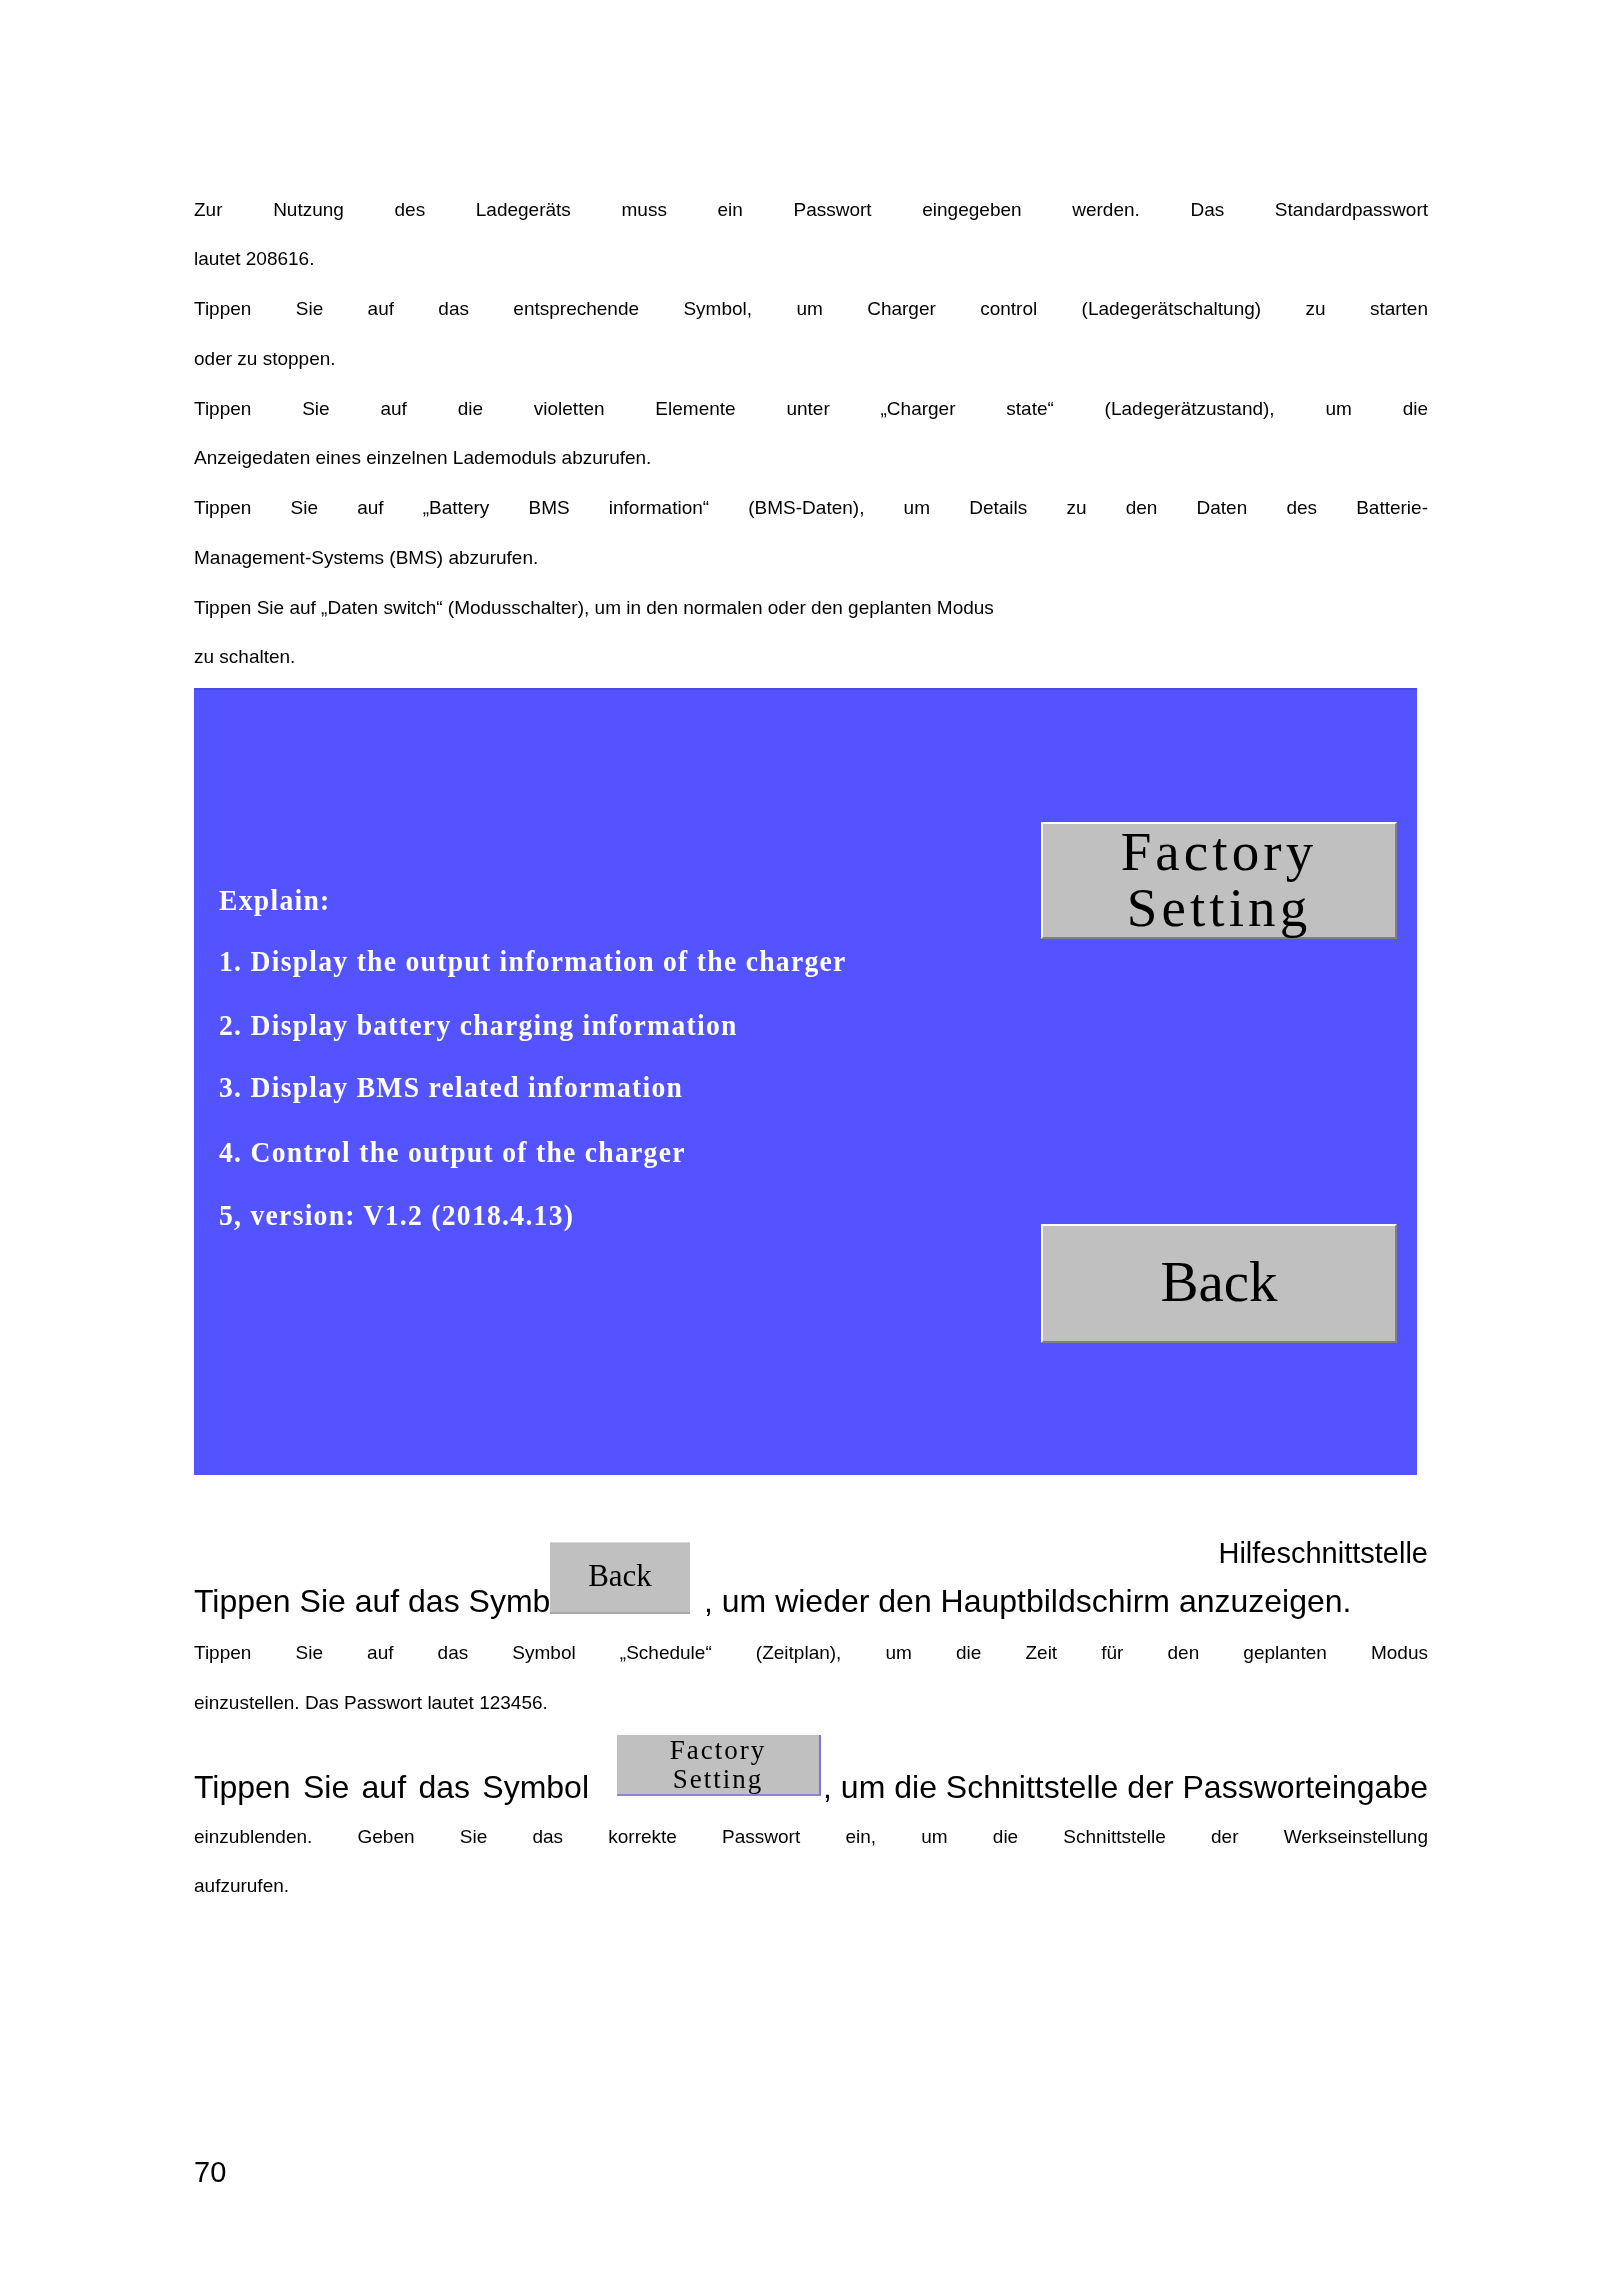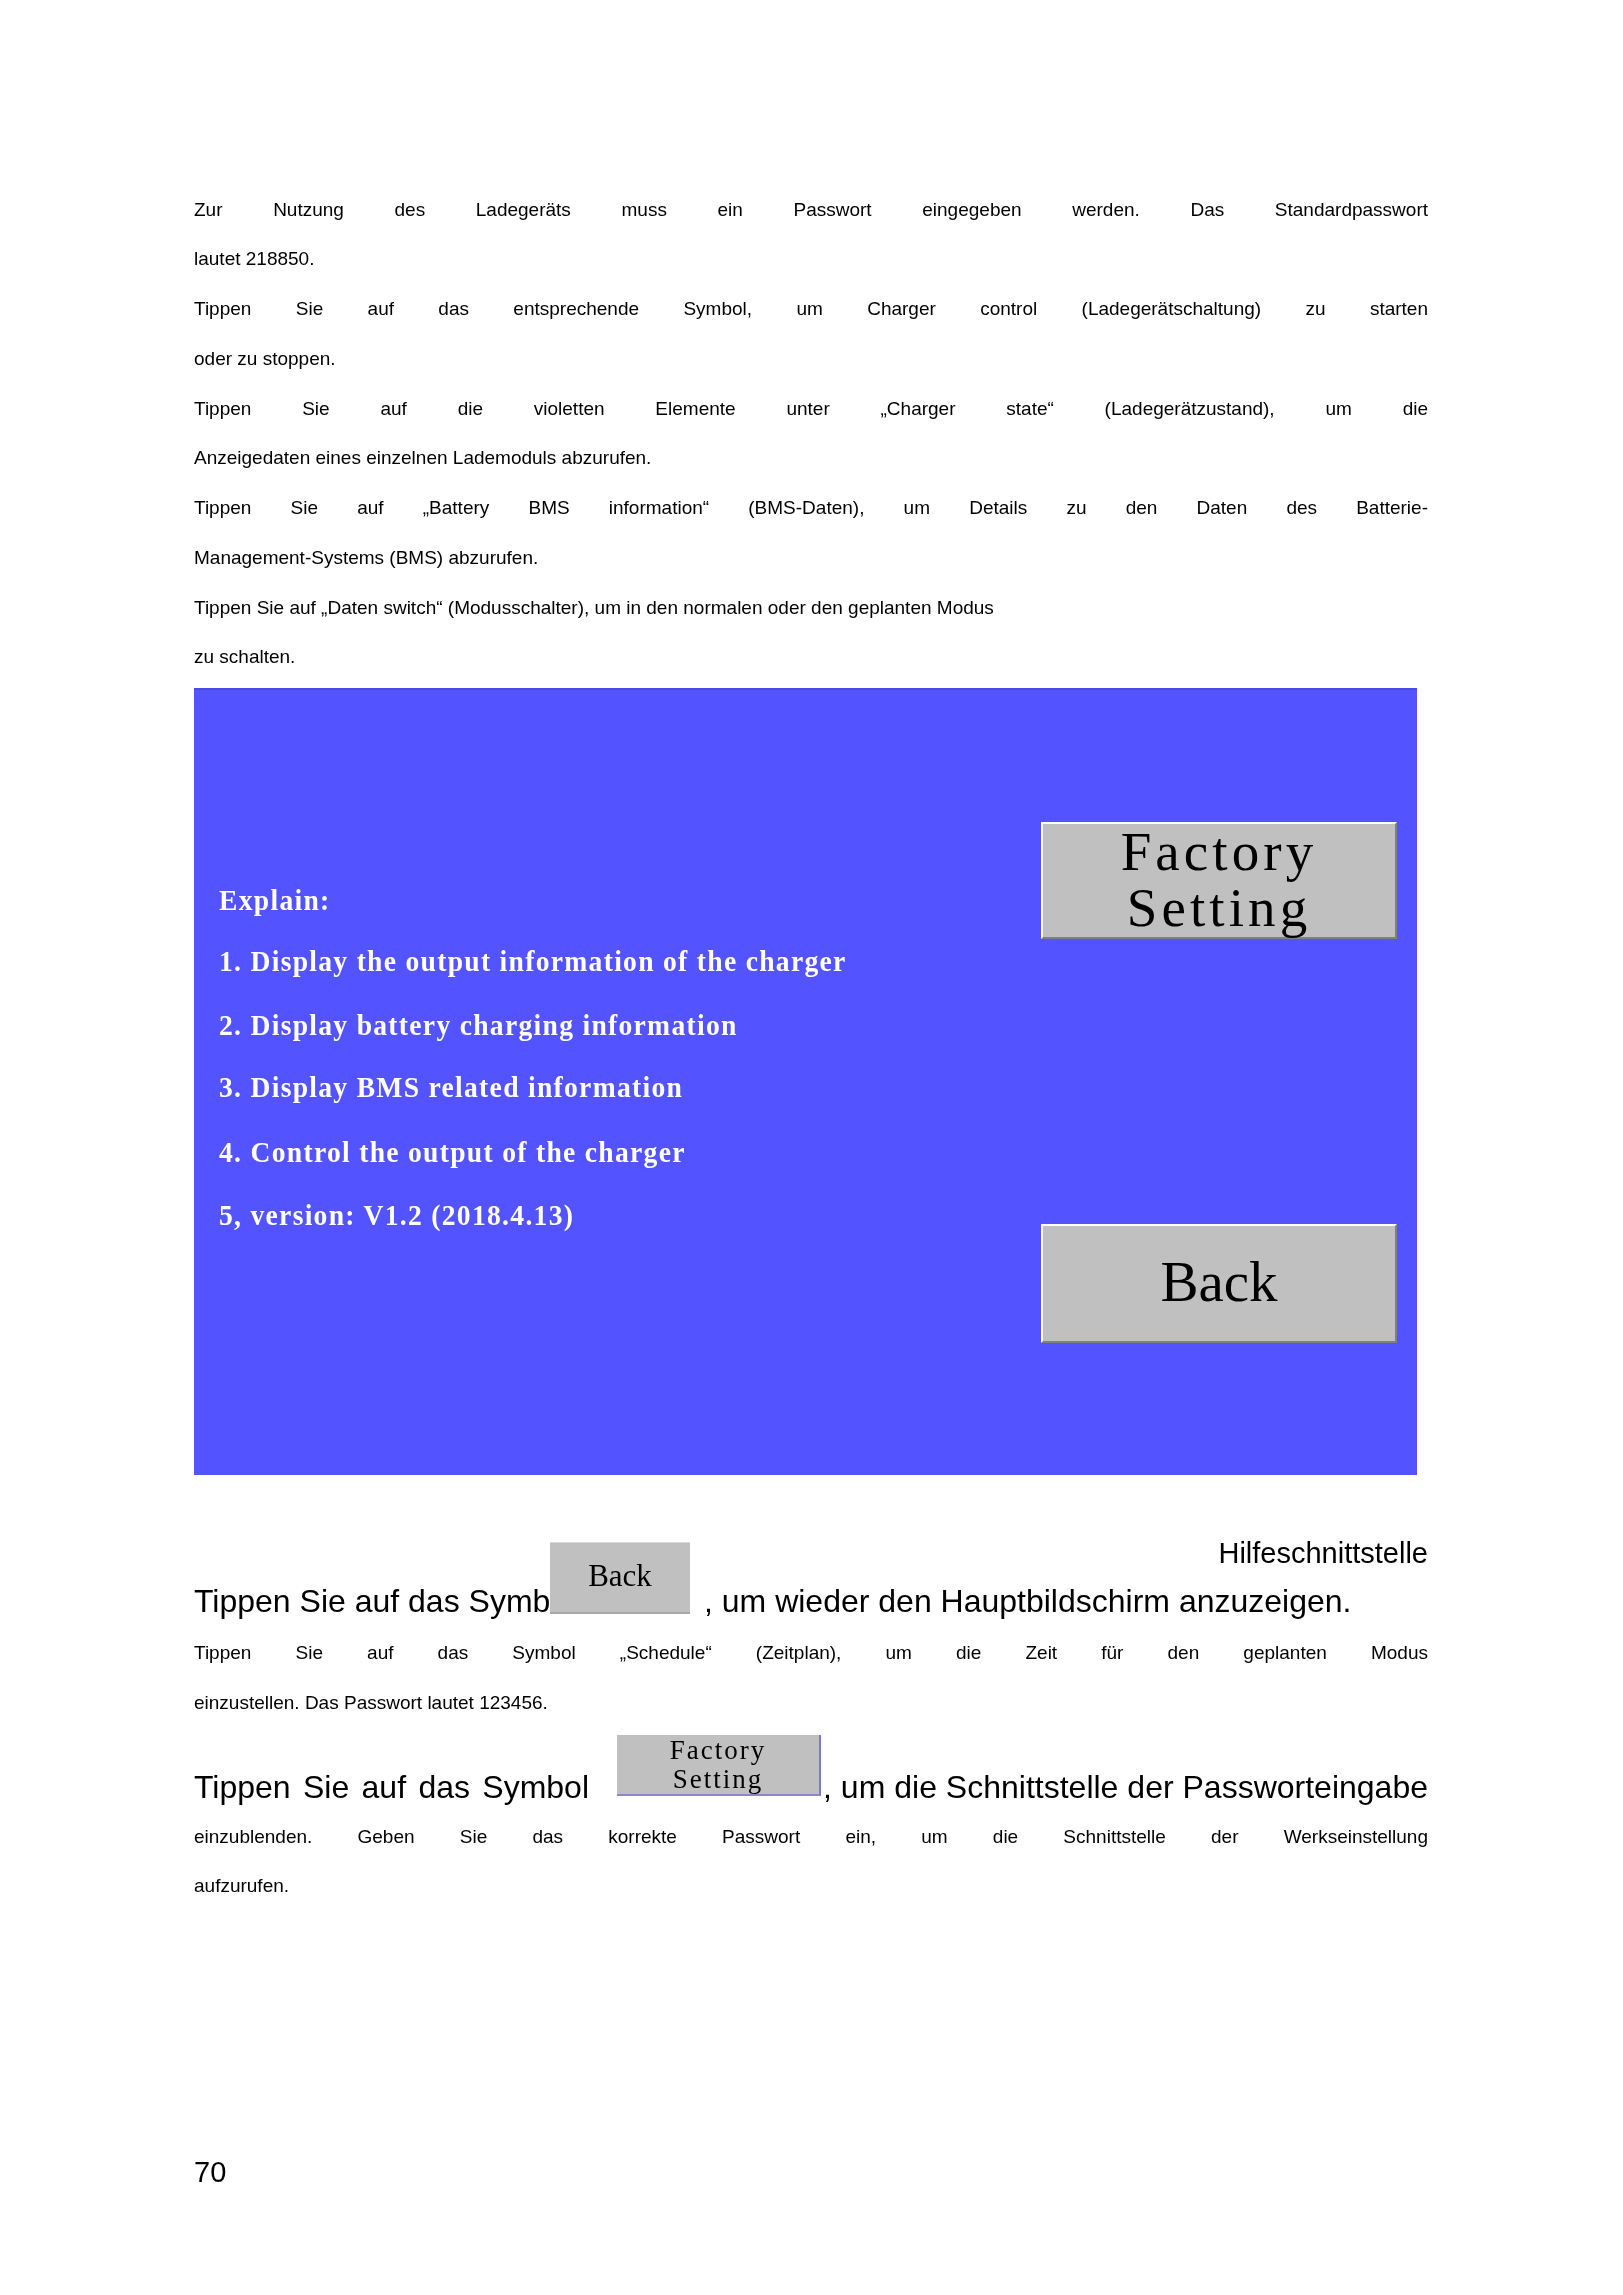--- a/index.html
+++ b/index.html
@@ -26,21 +26,21 @@
              top: 1528px; height: 50px; line-height: 50px; }
   .pagenum { position: absolute; left: 194px; width: 1234px; font-size: 29px;
              top: 2147px; height: 50px; line-height: 50px; }
   .seg { position: absolute; font-size: 32px; height: 50px; line-height: 50px; white-space: nowrap; }
 </style>
 </head>
 <body>
 
 <div>
   <div class="line justify" style="top:185px">Zur Nutzung des Ladegeräts muss ein Passwort eingegeben werden. Das Standardpasswort</div>
-  <div class="line" style="top:234px">lautet 218850.</div>
+  <div class="line" style="top:234px">lautet 208616.</div>
   <div class="line justify" style="top:284px">Tippen Sie auf das entsprechende Symbol, um Charger control (Ladegerätschaltung) zu starten</div>
   <div class="line" style="top:334px">oder zu stoppen.</div>
   <div class="line justify" style="top:384px">Tippen Sie auf die violetten Elemente unter „Charger state“ (Ladegerätzustand), um die</div>
   <div class="line" style="top:433px">Anzeigedaten eines einzelnen Lademoduls abzurufen.</div>
   <div class="line justify" style="top:483px">Tippen Sie auf „Battery BMS information“ (BMS-Daten), um Details zu den Daten des Batterie-</div>
   <div class="line" style="top:533px">Management-Systems (BMS) abzurufen.</div>
   <div class="line" style="top:583px">Tippen Sie auf „Daten switch“ (Modusschalter), um in den normalen oder den geplanten Modus</div>
   <div class="line" style="top:632px">zu schalten.</div>
 </div>
 

